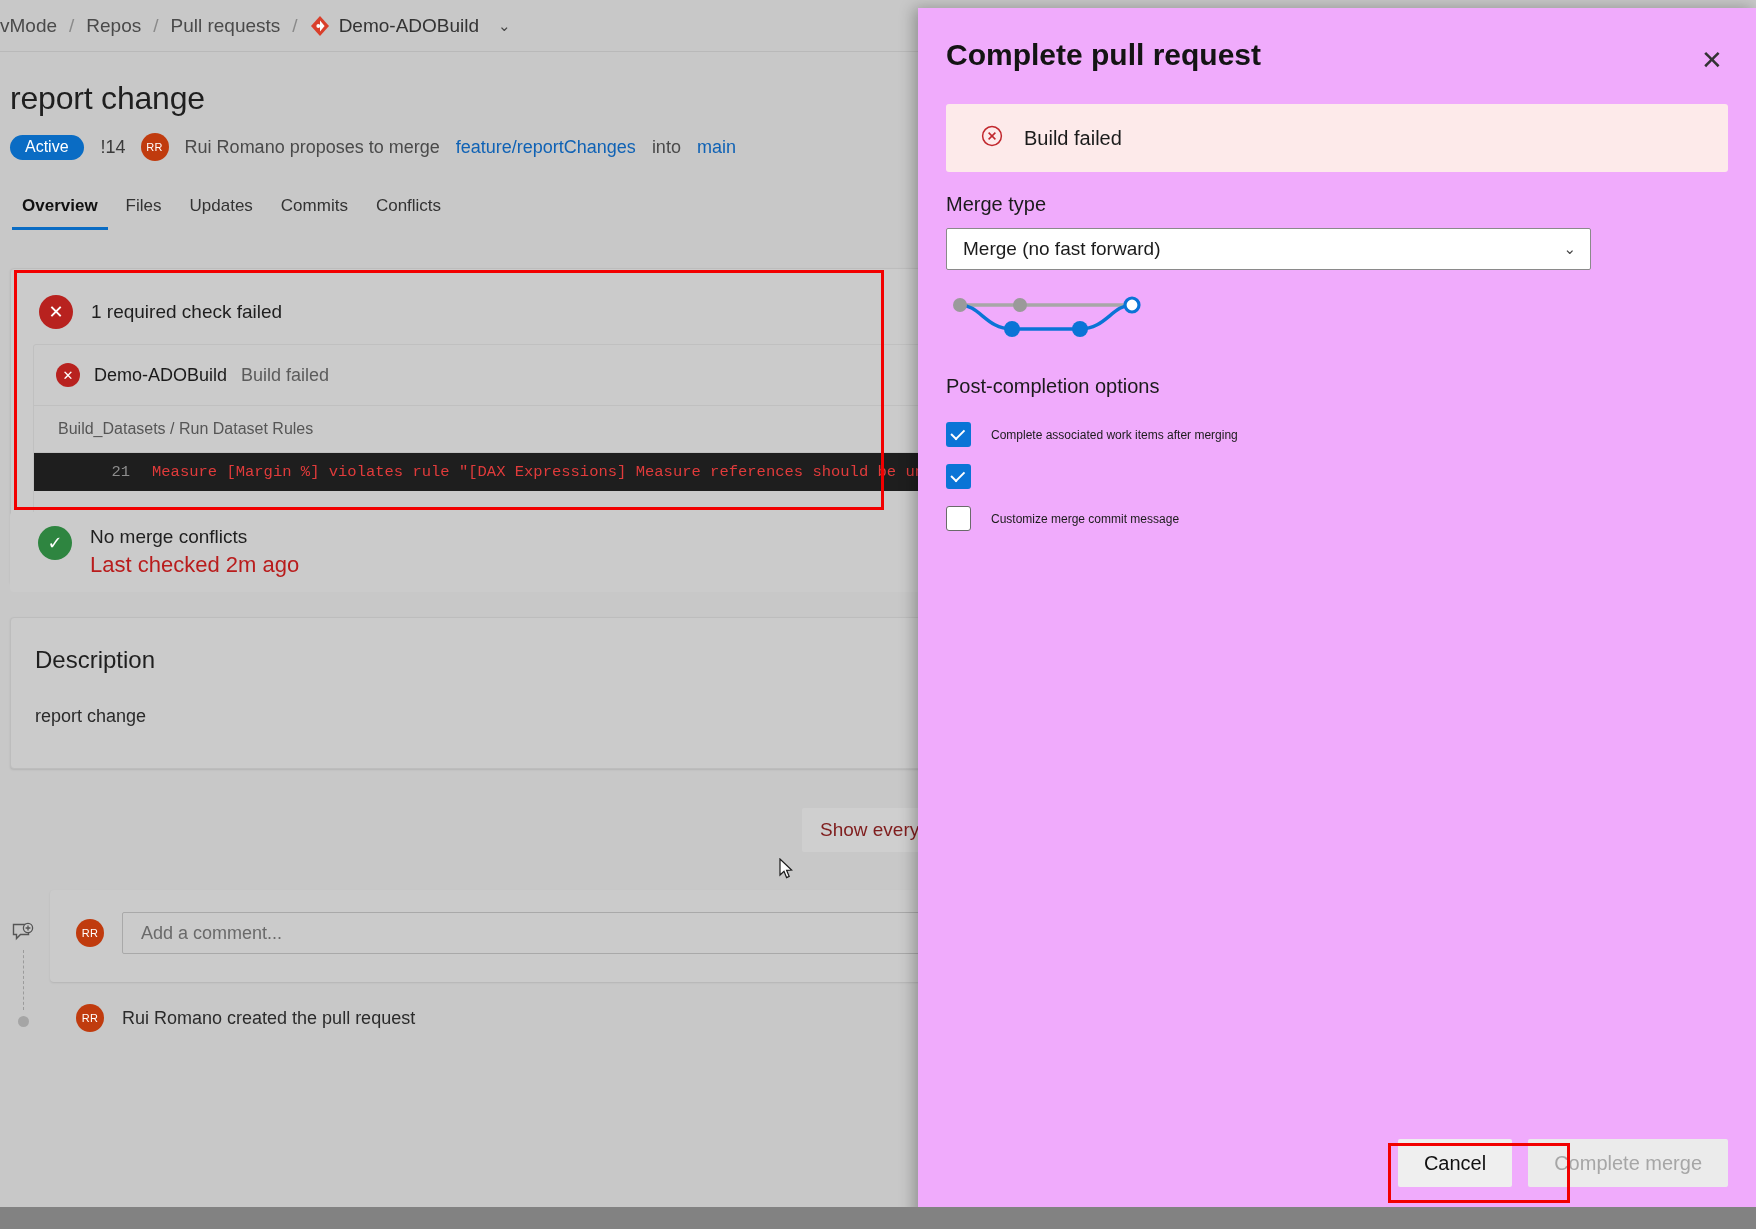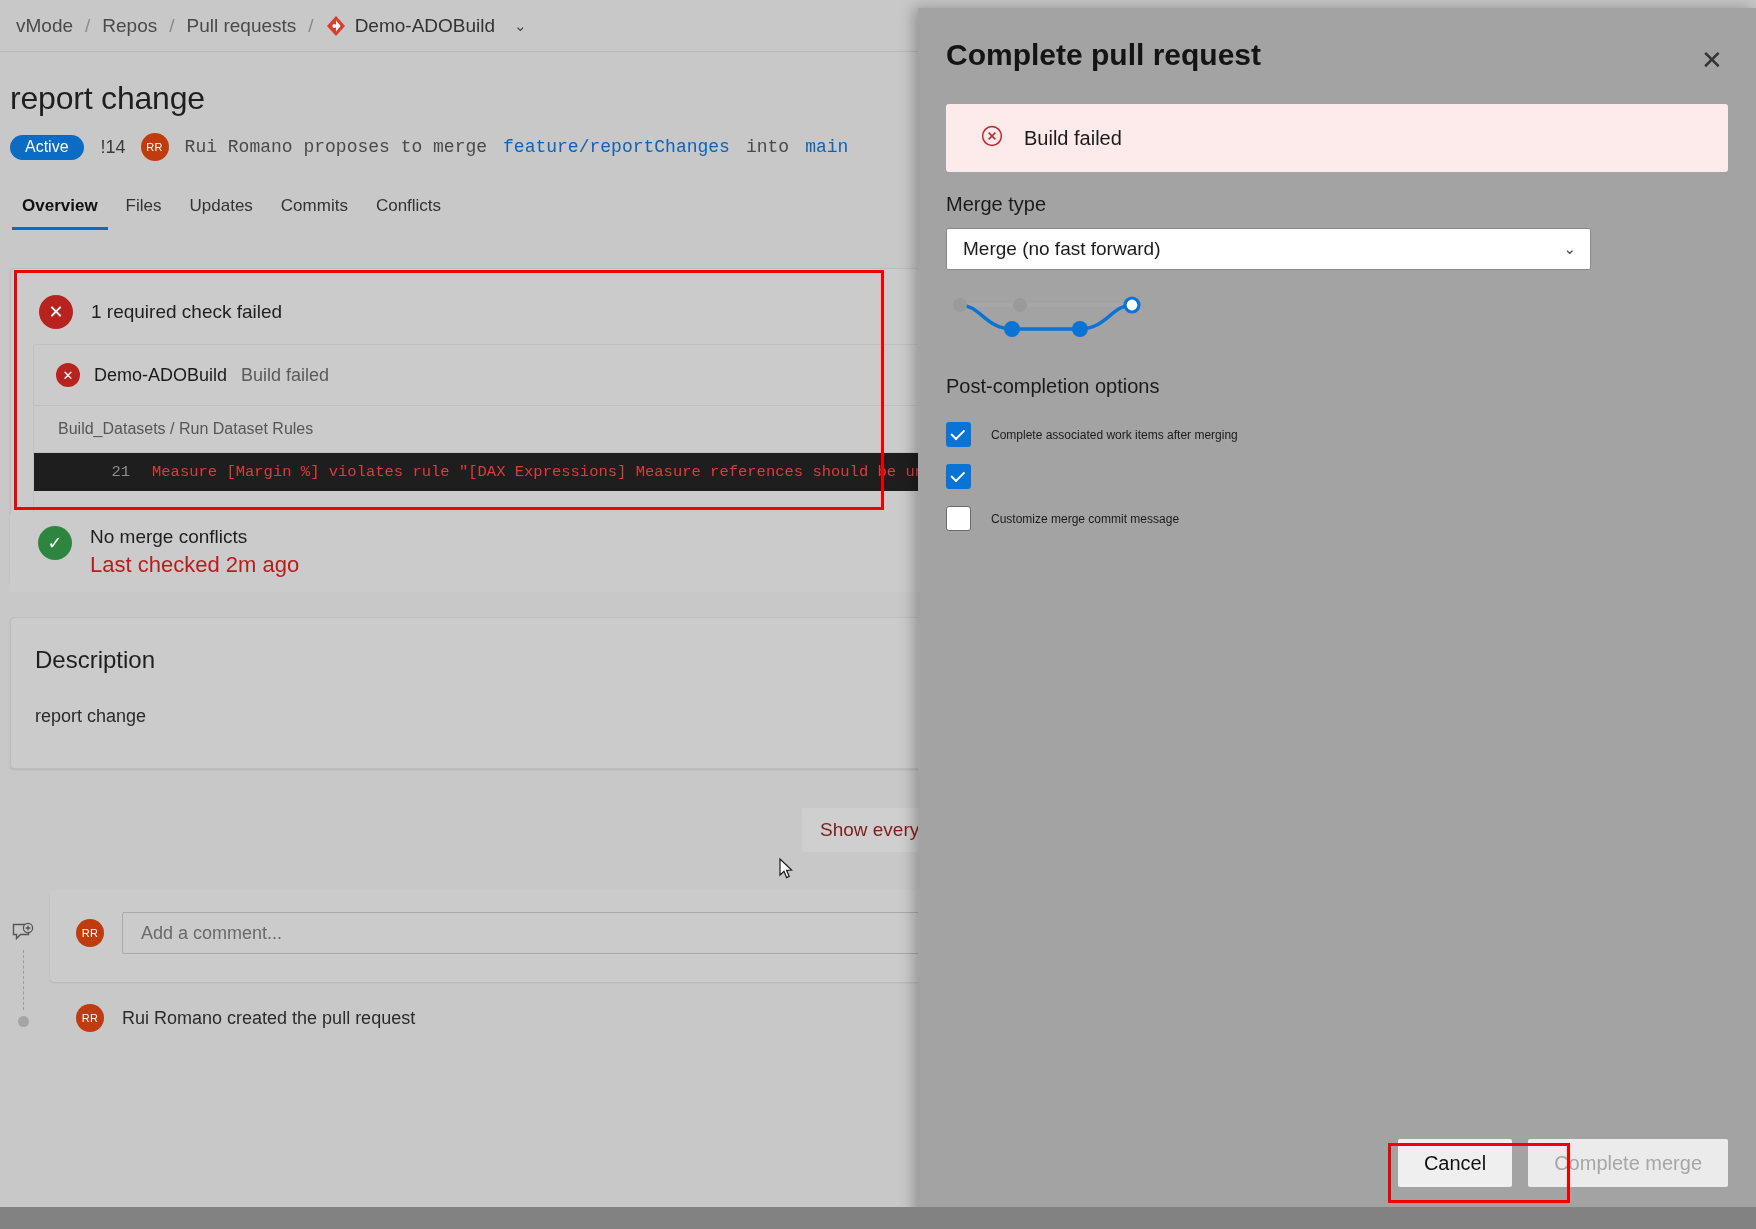--- a/index.html
+++ b/index.html
@@ -14,21 +14,21 @@
   
   .page-bg {
     position: absolute; inset: 0;
     background: #c8c8c8;
   }
 
   
   .breadcrumb {
     position: absolute; left: 0; top: 0; right: 0; height: 52px;
     display: flex; align-items: center; gap: 0;
-    padding-left: 16px;
+    padding-left: 0;
     background: #c8c8c8;
     border-bottom: 1px solid #b9b9b9;
     font-size: 19px;
     color: #4a4a4a;
   }
   .crumb { padding: 0 10px; white-space: nowrap; }
   .crumb.first { padding-left: 0; }
   .crumb-sep { color: #8a8a8a; padding: 0 2px; }
   .repo-crumb { display: flex; align-items: center; gap: 9px; color: #333; }
   .repo-icon { width: 20px; height: 22px; display:inline-block; }
@@ -46,21 +46,21 @@
   .badge-active {
     background: #0a6cc4; color: #fff; border-radius: 14px;
     padding: 4px 15px 5px; font-size: 16px; line-height: 1;
   }
   .pr-num { margin-left: 17px; color: #3a3a3a; font-size: 18px; }
   .avatar {
     width: 28px; height: 28px; border-radius: 50%; background: #c03b0e;
     color: #fff; font-size: 11px; display: flex; align-items: center;
     justify-content: center; margin-left: 15px; letter-spacing: .3px;
   }
-  .pr-sub-text { margin-left: 16px; color: #4a4a4a; font-family: Liberation Mono, monospace; }
+  .pr-sub-text { margin-left: 16px; color: #4a4a4a; }
   .lnk { color: #0f62b5; }
 
   
   .tabs {
     position: absolute; left: 8px; top: 190px;
     display: flex; gap: 0; font-size: 17px; align-items: center;
   }
   .tab { padding: 6px 14px 14px; color: #333; position: relative; }
   .tab.active { font-weight: 600; color: #111; }
   .tab.active::after {
@@ -158,21 +158,21 @@
   .event-text { margin-left: 18px; font-size: 18px; color: #2b2b2b; }
 
   
   .topright-red { position: absolute; right: 0; top: 0; width: 40px; height: 12px; background: #c42b1c; }
   .topright-lines { position: absolute; right: 40px; top: 0; width: 320px; height: 12px; background: #cfcfcf; }
   .vdiv { position:absolute; top:0; width:1px; height:14px; background:#b0b0b0; }
 
   
   .panel {
     position: absolute; left: 918px; top: 8px; width: 838px; height: 1213px;
-    background: #a3a3a3; box-shadow: -4px 0 14px rgba(0,0,0,.28);
+    background: #f0abfc; box-shadow: -4px 0 14px rgba(0,0,0,.28);
   }
   .panel-title {
     padding: 30px 0 0 28px; font-size: 30px; font-weight: 600; color: #141414;
   }
   .panel-close {
     position: absolute; right: 30px; top: 38px; width: 28px; height: 28px;
     display: flex; align-items: center; justify-content: center;
     color: #333; font-size: 26px; line-height: 1;
   }
   .banner {

